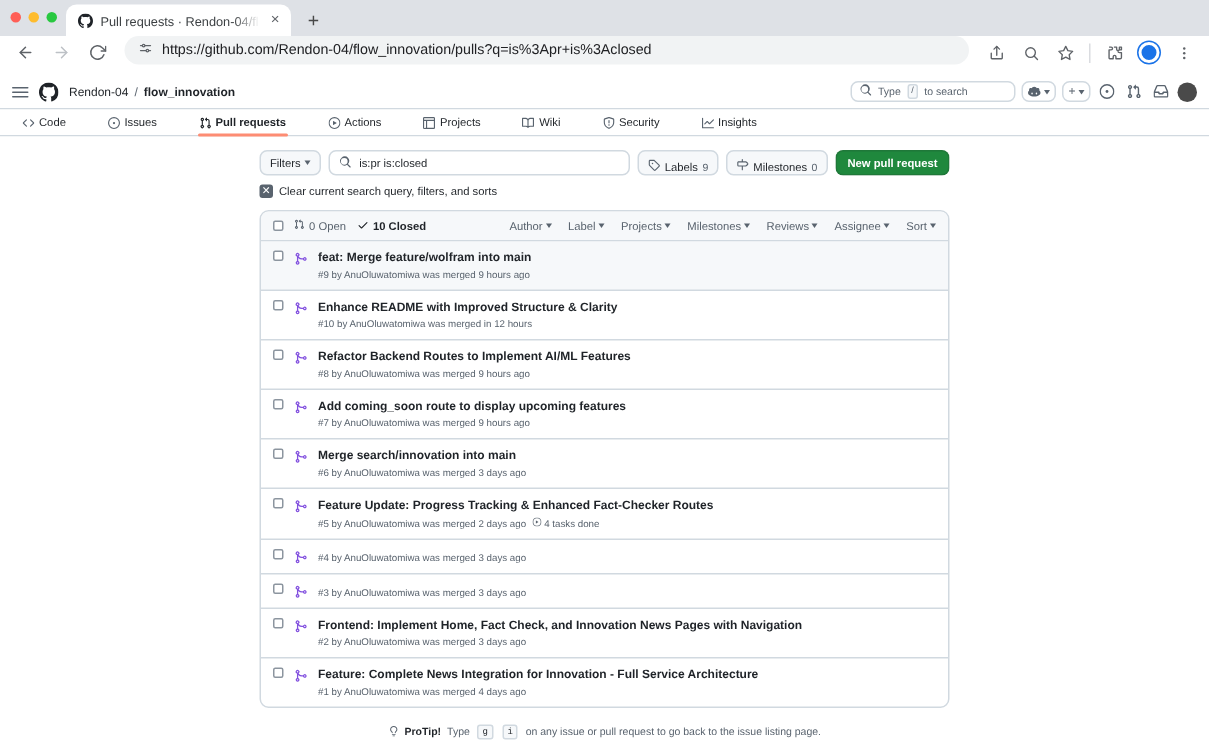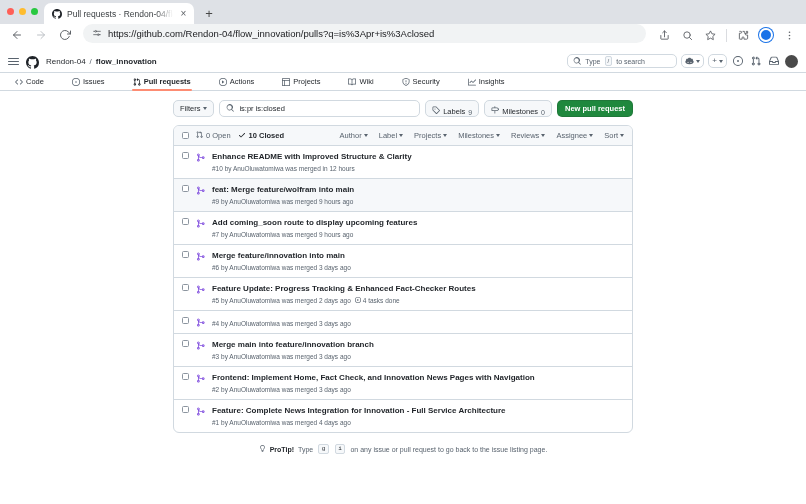--- a/index.html
+++ b/index.html
@@ -427,20 +427,24 @@
           <div class="pill-btn">
             <span><svg width="8" height="8" viewBox="0 0 16 16" fill="#59636e">
                   <path d="M7.75 0a.75.75 0 0 1 .75.75V3h3.634c.414 0 .814.147 1.13.414l2.07 1.75a1.75 1.75 0 0 1 0 2.672l-2.07 1.75a1.75 1.75 0 0 1-1.13.414H8.5v4.25a.75.75 0 0 1-1.5 0V10H2.75A1.75 1.75 0 0 1 1 8.25v-3.5C1 3.784 1.784 3 2.75 3H7V.75A.75.75 0 0 1 7.75 0ZM2.5 4.75v3.5c0 .138.112.25.25.25h9.384a.25.25 0 0 0 .161-.06l2.07-1.75a.25.25 0 0 0 0-.38l-2.07-1.75a.25.25 0 0 0-.161-.06H2.75a.25.25 0 0 0-.25.25Z"></path>
                 </svg></span>
             <span>Milestones</span>
             <span class="pill-count">0</span>
           </div>
           <div class="btn-primary">New pull request</div>
         </div>
 
+        <div class="clearrow">
+          <span class="clear-x">✕</span>
+          <span>Clear current search query, filters, and sorts</span>
+        </div>
 
         <div class="listbox">
 
           <div class="list-header">
             <span class="chk"></span>
             <span class="state-link">
               <span><svg width="7" height="7" viewBox="0 0 16 16" fill="#59636e">
                     <path d="M1.5 3.25a2.25 2.25 0 1 1 3 2.122v5.256a2.251 2.251 0 1 1-1.5 0V5.372A2.25 2.25 0 0 1 1.5 3.25Zm5.677-.177L9.573.677A.25.25 0 0 1 10 .854V2.5h1A2.5 2.5 0 0 1 13.5 5v5.628a2.251 2.251 0 1 1-1.5 0V5a1 1 0 0 0-1-1h-1v1.646a.25.25 0 0 1-.427.177L7.177 3.427a.25.25 0 0 1 0-.354ZM3.75 2.5a.75.75 0 1 0 0 1.5.75.75 0 0 0 0-1.5Zm0 9.5a.75.75 0 1 0 0 1.5.75.75 0 0 0 0-1.5Zm8.25.75a.75.75 0 1 0 1.5 0 .75.75 0 0 0-1.5 0Z"></path>
                   </svg></span>
               <span>0 Open</span>
@@ -476,50 +480,64 @@
                 <span>Assignee</span>
                 <span class="caret"></span>
               </span>
               <span class="hdr-filter">
                 <span>Sort</span>
                 <span class="caret"></span>
               </span>
             </div>
           </div>
 
+          <div class="pr-row alt">
+            <span class="chk"></span>
+            <span class="pr-ico">
+                <svg width="9" height="9" viewBox="0 0 16 16" fill="#8250df">
+                  <path d="M5.45 5.154A4.25 4.25 0 0 0 9.25 7.5h1.378a2.251 2.251 0 1 1 0 1.5H9.25A5.734 5.734 0 0 1 5 7.123v3.505a2.25 2.25 0 1 1-1.5 0V5.372a2.25 2.25 0 1 1 1.95-.218ZM4.25 13.5a.75.75 0 1 0 0-1.5.75.75 0 0 0 0 1.5Zm8.5-4.5a.75.75 0 1 0 0-1.5.75.75 0 0 0 0 1.5ZM5 3.25a.75.75 0 1 0 0 .005Z"></path>
+                </svg>
+              </span>
+            <div class="pr-body">
+              <div class="pr-title">feat: Merge feature/wolfram into main</div>
+              <div class="pr-meta">
+                <span>#9 by AnuOluwatomiwa was merged 9 hours ago</span>
+              </div>
+            </div>
+          </div>
+
           <div class="pr-row">
             <span class="chk"></span>
             <span class="pr-ico">
                 <svg width="9" height="9" viewBox="0 0 16 16" fill="#8250df">
                   <path d="M5.45 5.154A4.25 4.25 0 0 0 9.25 7.5h1.378a2.251 2.251 0 1 1 0 1.5H9.25A5.734 5.734 0 0 1 5 7.123v3.505a2.25 2.25 0 1 1-1.5 0V5.372a2.25 2.25 0 1 1 1.95-.218ZM4.25 13.5a.75.75 0 1 0 0-1.5.75.75 0 0 0 0 1.5Zm8.5-4.5a.75.75 0 1 0 0-1.5.75.75 0 0 0 0 1.5ZM5 3.25a.75.75 0 1 0 0 .005Z"></path>
                 </svg>
               </span>
             <div class="pr-body">
               <div class="pr-title">Enhance README with Improved Structure &amp; Clarity</div>
               <div class="pr-meta">
                 <span>#10 by AnuOluwatomiwa was merged in 12 hours</span>
               </div>
             </div>
           </div>
 
-          <div class="pr-row alt">
-            <span class="chk"></span>
-            <span class="pr-ico">
-                <svg width="9" height="9" viewBox="0 0 16 16" fill="#8250df">
-                  <path d="M5.45 5.154A4.25 4.25 0 0 0 9.25 7.5h1.378a2.251 2.251 0 1 1 0 1.5H9.25A5.734 5.734 0 0 1 5 7.123v3.505a2.25 2.25 0 1 1-1.5 0V5.372a2.25 2.25 0 1 1 1.95-.218ZM4.25 13.5a.75.75 0 1 0 0-1.5.75.75 0 0 0 0 1.5Zm8.5-4.5a.75.75 0 1 0 0-1.5.75.75 0 0 0 0 1.5ZM5 3.25a.75.75 0 1 0 0 .005Z"></path>
-                </svg>
-              </span>
-            <div class="pr-body">
-              <div class="pr-title">feat: Merge feature/wolfram into main</div>
-              <div class="pr-meta">
-                <span>#9 by AnuOluwatomiwa was merged 9 hours ago</span>
-              </div>
-            </div>
-          </div>
-
+          <div class="pr-row">
+            <span class="chk"></span>
+            <span class="pr-ico">
+                <svg width="9" height="9" viewBox="0 0 16 16" fill="#8250df">
+                  <path d="M5.45 5.154A4.25 4.25 0 0 0 9.25 7.5h1.378a2.251 2.251 0 1 1 0 1.5H9.25A5.734 5.734 0 0 1 5 7.123v3.505a2.25 2.25 0 1 1-1.5 0V5.372a2.25 2.25 0 1 1 1.95-.218ZM4.25 13.5a.75.75 0 1 0 0-1.5.75.75 0 0 0 0 1.5Zm8.5-4.5a.75.75 0 1 0 0-1.5.75.75 0 0 0 0 1.5ZM5 3.25a.75.75 0 1 0 0 .005Z"></path>
+                </svg>
+              </span>
+            <div class="pr-body">
+              <div class="pr-title">Refactor Backend Routes to Implement AI/ML Features</div>
+              <div class="pr-meta">
+                <span>#8 by AnuOluwatomiwa was merged 9 hours ago</span>
+              </div>
+            </div>
+          </div>
 
           <div class="pr-row">
             <span class="chk"></span>
             <span class="pr-ico">
                 <svg width="9" height="9" viewBox="0 0 16 16" fill="#8250df">
                   <path d="M5.45 5.154A4.25 4.25 0 0 0 9.25 7.5h1.378a2.251 2.251 0 1 1 0 1.5H9.25A5.734 5.734 0 0 1 5 7.123v3.505a2.25 2.25 0 1 1-1.5 0V5.372a2.25 2.25 0 1 1 1.95-.218ZM4.25 13.5a.75.75 0 1 0 0-1.5.75.75 0 0 0 0 1.5Zm8.5-4.5a.75.75 0 1 0 0-1.5.75.75 0 0 0 0 1.5ZM5 3.25a.75.75 0 1 0 0 .005Z"></path>
                 </svg>
               </span>
             <div class="pr-body">
               <div class="pr-title">Add coming_soon route to display upcoming features</div>
@@ -530,21 +548,21 @@
           </div>
 
           <div class="pr-row">
             <span class="chk"></span>
             <span class="pr-ico">
                 <svg width="9" height="9" viewBox="0 0 16 16" fill="#8250df">
                   <path d="M5.45 5.154A4.25 4.25 0 0 0 9.25 7.5h1.378a2.251 2.251 0 1 1 0 1.5H9.25A5.734 5.734 0 0 1 5 7.123v3.505a2.25 2.25 0 1 1-1.5 0V5.372a2.25 2.25 0 1 1 1.95-.218ZM4.25 13.5a.75.75 0 1 0 0-1.5.75.75 0 0 0 0 1.5Zm8.5-4.5a.75.75 0 1 0 0-1.5.75.75 0 0 0 0 1.5ZM5 3.25a.75.75 0 1 0 0 .005Z"></path>
                 </svg>
               </span>
             <div class="pr-body">
-              <div class="pr-title">Merge feature/innovation into main</div>
+              <div class="pr-title">Merge search/innovation into main</div>
               <div class="pr-meta">
                 <span>#6 by AnuOluwatomiwa was merged 3 days ago</span>
               </div>
             </div>
           </div>
 
           <div class="pr-row">
             <span class="chk"></span>
             <span class="pr-ico">
                 <svg width="9" height="9" viewBox="0 0 16 16" fill="#8250df">
@@ -580,21 +598,20 @@
           </div>
 
           <div class="pr-row">
             <span class="chk"></span>
             <span class="pr-ico">
                 <svg width="9" height="9" viewBox="0 0 16 16" fill="#8250df">
                   <path d="M5.45 5.154A4.25 4.25 0 0 0 9.25 7.5h1.378a2.251 2.251 0 1 1 0 1.5H9.25A5.734 5.734 0 0 1 5 7.123v3.505a2.25 2.25 0 1 1-1.5 0V5.372a2.25 2.25 0 1 1 1.95-.218ZM4.25 13.5a.75.75 0 1 0 0-1.5.75.75 0 0 0 0 1.5Zm8.5-4.5a.75.75 0 1 0 0-1.5.75.75 0 0 0 0 1.5ZM5 3.25a.75.75 0 1 0 0 .005Z"></path>
                 </svg>
               </span>
             <div class="pr-body">
-              <div class="pr-title">Merge main into feature/innovation branch</div>
               <div class="pr-meta">
                 <span>#3 by AnuOluwatomiwa was merged 3 days ago</span>
               </div>
             </div>
           </div>
 
           <div class="pr-row">
             <span class="chk"></span>
             <span class="pr-ico">
                 <svg width="9" height="9" viewBox="0 0 16 16" fill="#8250df">

